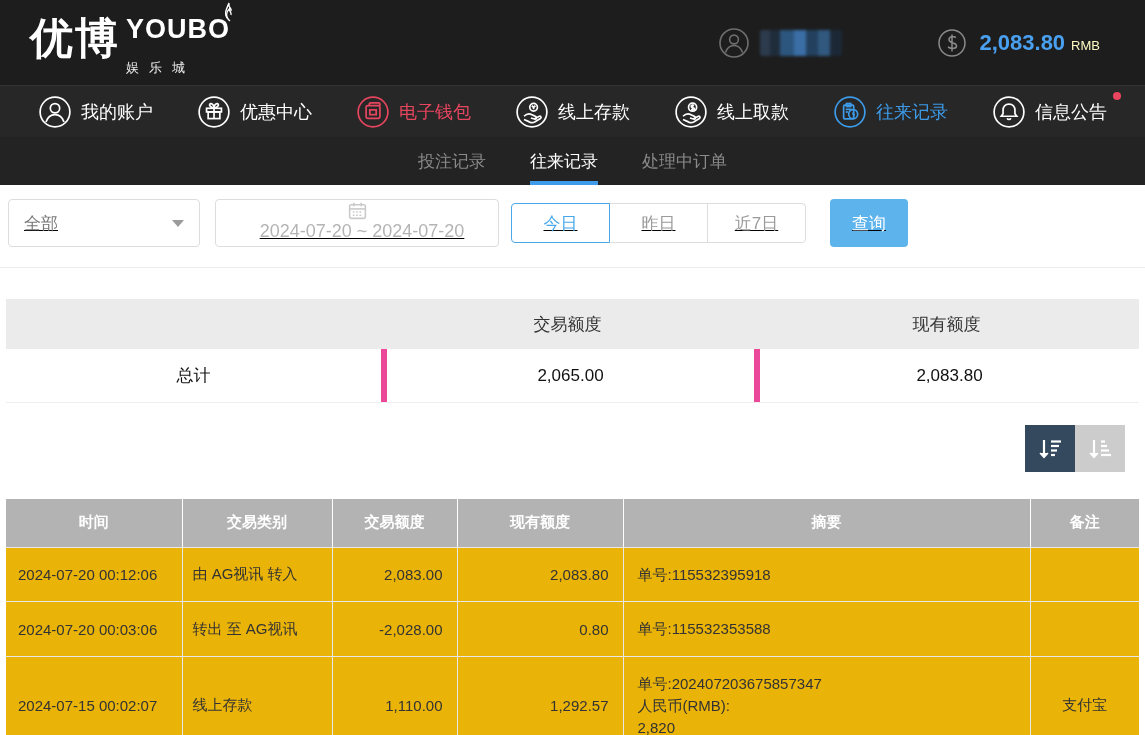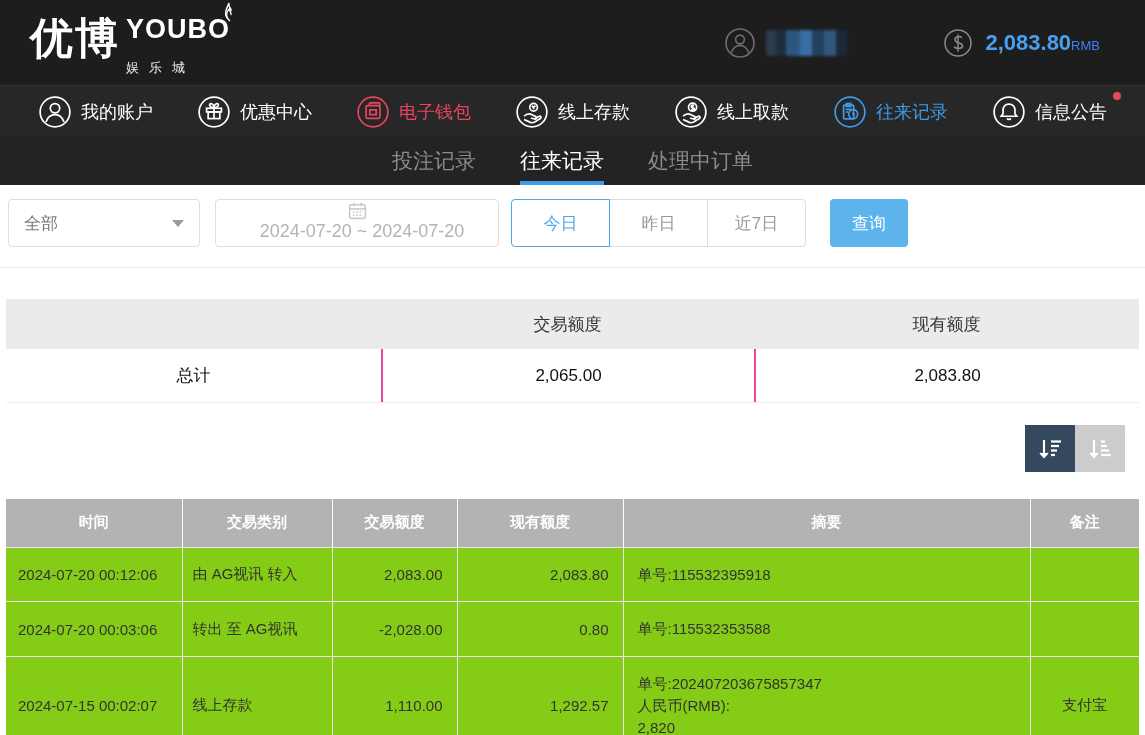--- a/index.html
+++ b/index.html
@@ -16,80 +16,80 @@
   .logo-sub { color:#eee; font-size:13px; letter-spacing:10px; margin-top:3px; }
   .flame-icon { position:absolute; top:-12px; right:-4px; }
   .user-area { display:flex; align-items:center; margin-right:45px; }
   .avatar { width:32px; height:32px; position:relative; }
   .avatar svg { opacity:.75; }
   .username-redacted { width:82px; height:26px; margin-left:10px; border-radius:2px;
     background:linear-gradient(90deg,#2c3b4d 0 10px,#1f2c3a 10px 20px,#2d567e 20px 34px,#3a6ea5 34px 46px,#23415e 46px 58px,#31587e 58px 70px,#1c2836 70px 82px);
     filter:blur(1.6px); }
   .balance { display:flex; align-items:center; margin-left:95px; cursor:pointer; }
   .balance-amount { color:#4aa0f0; font-size:22px; font-weight:700; margin-left:12px; }
-  .balance-cur { color:#3b82f6; font-size:13px; margin-top:5px; }
+  .balance-cur { color:#fef9c3; font-size:13px; margin-left:6px; margin-top:5px; }
 
   
   .navbar { height:52px; background:#272727; border-top:1px solid #333; display:flex; align-items:center;
     justify-content:space-between; padding:0 38px; }
   .nav-item { display:flex; align-items:center; color:#fff; cursor:pointer; text-decoration:none; position:relative; }
   .nav-item .nav-icon { display:flex; }
   .nav-item .nav-label { font-size:18px; margin-left:9px; }
   .nav-item.red { color:#e8455f; }
   .nav-item.blue { color:#3d9be9; }
   .notif-dot { position:absolute; top:-3px; right:-14px; width:8px; height:8px; border-radius:50%; background:#e8455f; }
 
   
   .subnav { height:48px; background:#232323; display:flex; justify-content:center; }
-  .subtab { color:#8a8a8a; font-size:21px; display:flex; align-items:center; margin:0 22px;
+  .subtab { color:#8a8a8a; font-size:17px; display:flex; align-items:center; margin:0 22px;
     cursor:pointer; border-bottom:4px solid transparent; padding-top:4px; }
   .subtab.active { color:#fff; border-bottom-color:#3d9be9; }
 
   
-  .filters { display:flex; align-items:center; margin:14px 8px 0 8px; }
+  .filters { display:flex; align-items:center; margin:14px 8px 0 8px;text-decoration:underline; }
   .type-select { width:192px; height:48px; border:1px solid #ddd; border-radius:4px; display:flex;
     align-items:center; justify-content:space-between; padding:0 15px; color:#777; font-size:17px;
     background:#fff; cursor:pointer; }
   .caret-down { width:0; height:0; border-left:6px solid transparent; border-right:6px solid transparent;
     border-top:7px solid #9b9b9b; }
   .date-input { width:284px; height:48px; border:1px solid #ddd; border-radius:4px; display:flex;
     align-items:center; padding:0 13px; margin-left:15px; background:#fff; cursor:pointer;flex-direction:column; }
   .date-text { color:#b4b4b4; font-size:18px; margin-left:10px; white-space:nowrap; }
   .btn-group { display:flex; margin-left:12px; }
-  .quick-btn { width:99px; height:48px; background:#fff; border:1px solid #ddd; color:#9a9a9a;
+  .quick-btn { width:99px; height:40px; background:#fff; border:1px solid #ddd; color:#9a9a9a;
     font-size:17px; cursor:pointer; margin-left:-1px; display:flex; align-items:center; justify-content:center; }
   .quick-btn:first-child { border-radius:4px 0 0 4px; margin-left:0; }
   .quick-btn:last-child { border-radius:0 4px 4px 0; }
   .quick-btn.active { border-color:#4aa8e8; color:#4aa8e8; position:relative; z-index:2; }
   .search-btn { width:78px; height:48px; margin-left:24px; background:#5db3ec; border:none; border-radius:4px;
     color:#fff; font-size:17px; cursor:pointer; display:flex; align-items:center; justify-content:center; }
   .divider { height:1px; background:#ececec; margin:20px 0 0 0; }
 
   
   .summary-table { margin:31px 6px 0 6px; }
   .summary-head { display:flex; background:#ebebeb; height:50px; }
   .summary-body { display:flex; background:#fff; height:54px; border-bottom:1px solid #eee; }
   .sum-col1 { width:375px; } .sum-col2 { width:373px; } .sum-col3 { width:385px; }
   .sum-cell { display:flex; align-items:center; justify-content:center; font-size:17px; color:#333; }
-  .summary-body .sum-cell { color:#111; border-left:2px solid #ec4899; }
+  .summary-body .sum-cell { color:#111; border-left:6px solid #ec4899; }
   .summary-body .sum-cell:first-child { border-left:none; }
 
   
   .sort-row { display:flex; justify-content:flex-end; margin:22px 20px 0 0; }
   .sort-btn { width:50px; height:47px; display:flex; align-items:center; justify-content:center;
     border:none; cursor:pointer; }
   .sort-btn.desc { background:#34495e; }
   .sort-btn.asc  { background:#cccccc; }
 
   
   .records { margin:27px 6px 0 6px; border-collapse:collapse; width:1133px; table-layout:fixed; }
   .records th { background:#b3b3b3; color:#fff; font-size:15px; font-weight:700; height:45px;
     border-left:1px solid #fff; text-align:center; }
   .records th:first-child { border-left:none; }
-  .records td { border:1px solid #e8e8e8; font-size:15px; color:#333; padding:16px 10px; background:#84cc16; }
+  .records td { border:1px solid #e8e8e8; font-size:15px; color:#333; padding:16px 10px; background:#eab308; }
   .records tr { height:48px; }
   .records td.c-time { text-align:left; padding-left:12px; border-left:none; }
   .records td.c-type { text-align:left; }
   .records td.c-amount, .records td.c-balance { text-align:right; padding-right:14px; }
   .records td.c-summary { text-align:left; padding-left:14px; white-space:pre-line; line-height:1.45; }
   .records td.c-remark { text-align:center; border-right:none; }
 
   svg { display:block; }
 </style>
 </head>

